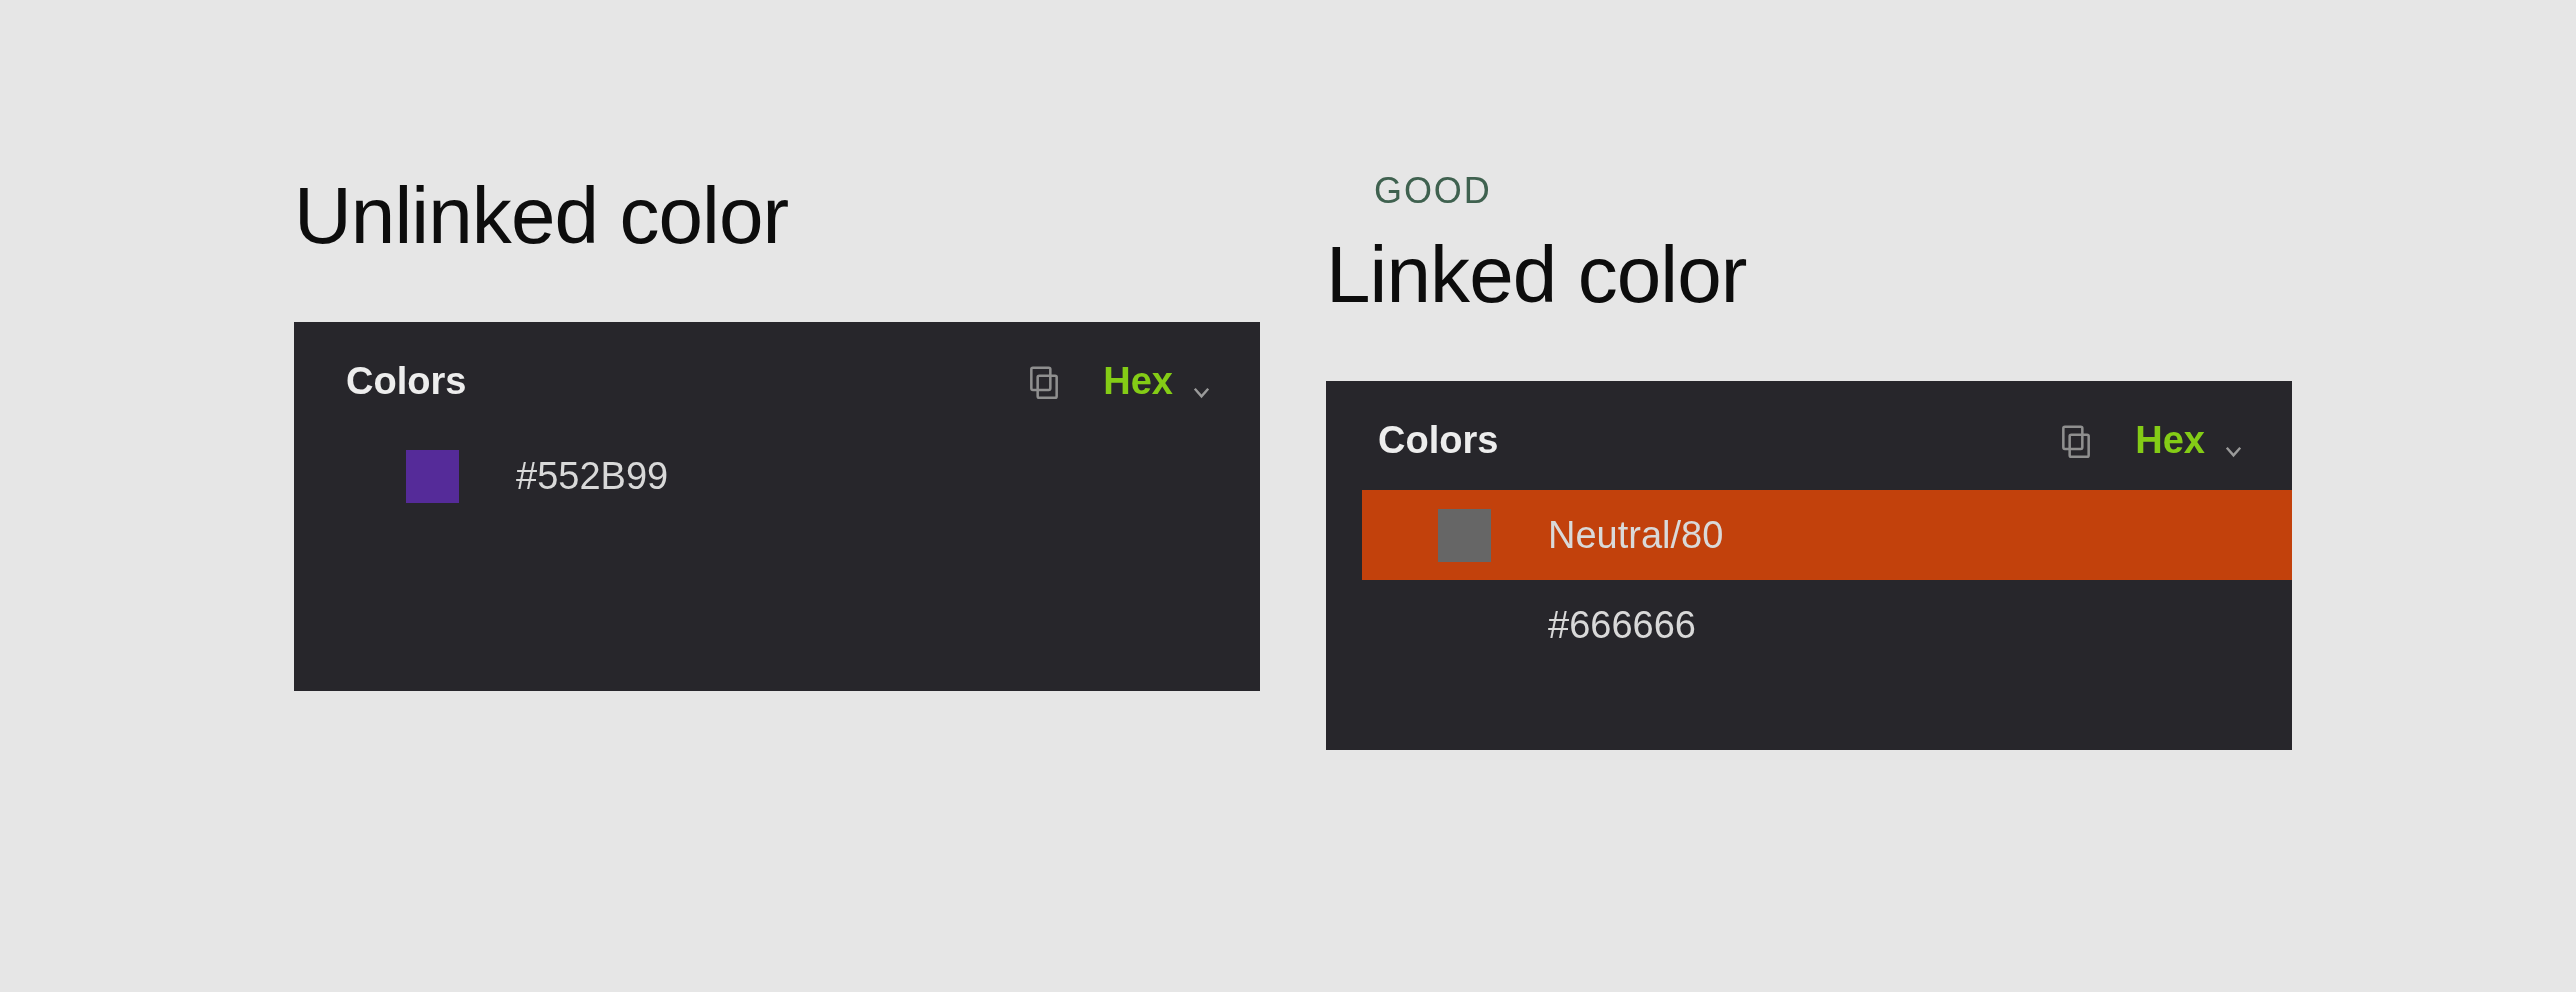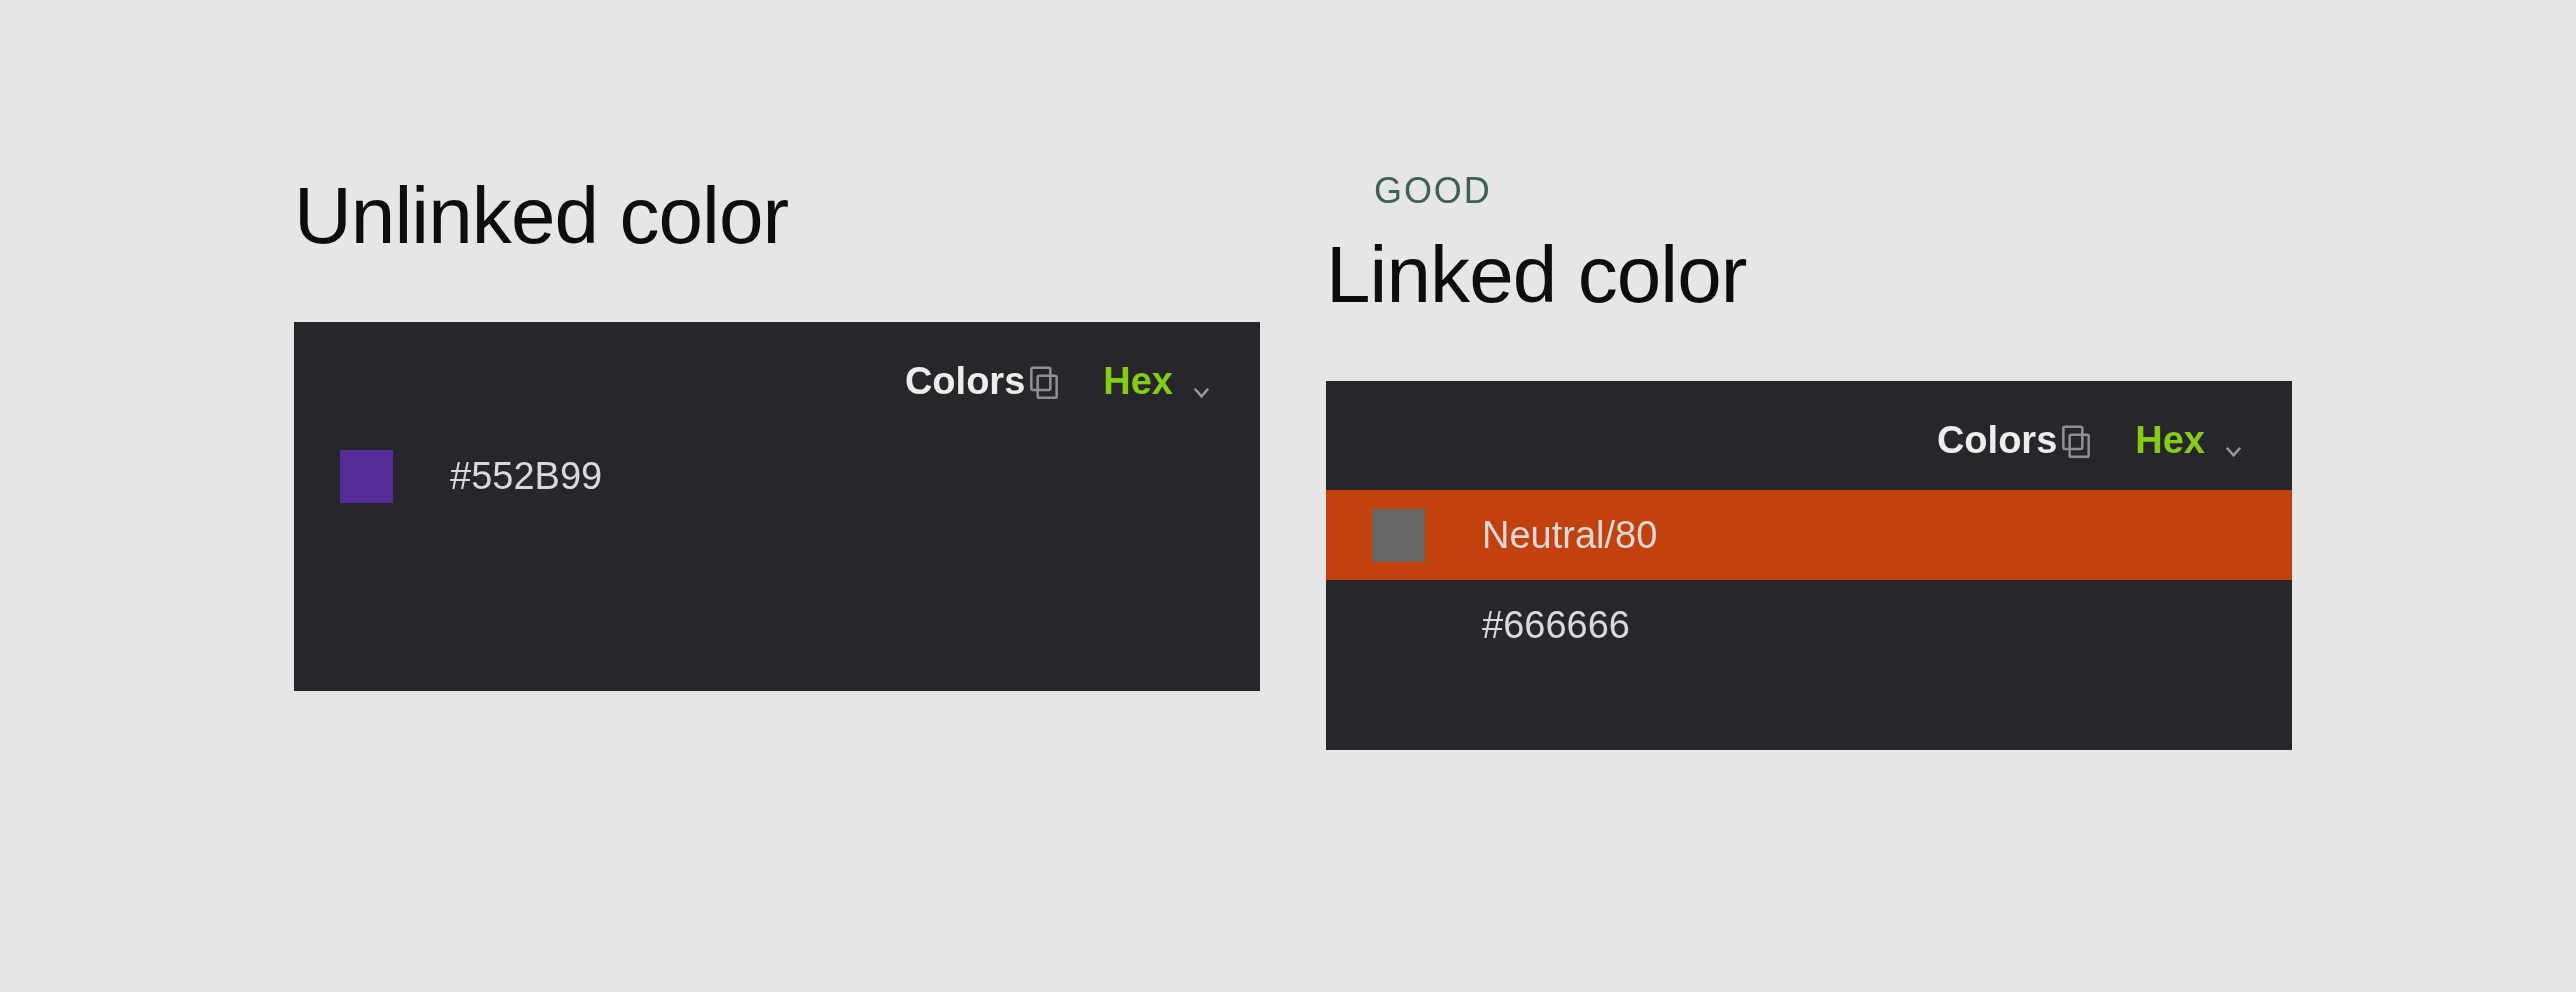--- a/index.html
+++ b/index.html
@@ -34,21 +34,20 @@
     color: #0d0d0d;
     margin-bottom: 60px;
   }
   .panel {
     background: #27262b;
     width: 966px;
     height: 369px;
     display: flex;
     flex-direction: column;
     color: #dcdcdc;
-    text-align: right;
   }
   .panel-head {
     display: flex;
     align-items: center;
     padding: 38px 47px 28px 52px;
   }
   .panel-title {
     font-size: 38px;
     font-weight: 600;
     color: #ededed;
@@ -65,21 +64,22 @@
     gap: 17px;
     font-size: 38px;
     font-weight: 600;
     color: #84cc16;
   }
   .chev { width: 23px; height: 23px; color: #9a9a9a; }
   .row {
     display: flex;
     align-items: center;
     height: 90px;
-    padding: 0 52px 0 46px;
+    padding: 0 52px 0 76px;
+    margin-left: 36px;
   }
   .row.hl { background: #c2410c; }
   .swatch {
     width: 53px; height: 53px;
     margin-right: 57px;
   }
   .swatch-indent { width: 53px; margin-right: 57px; visibility:hidden; }
   .val {
     font-size: 38px;
     font-weight: 500;

